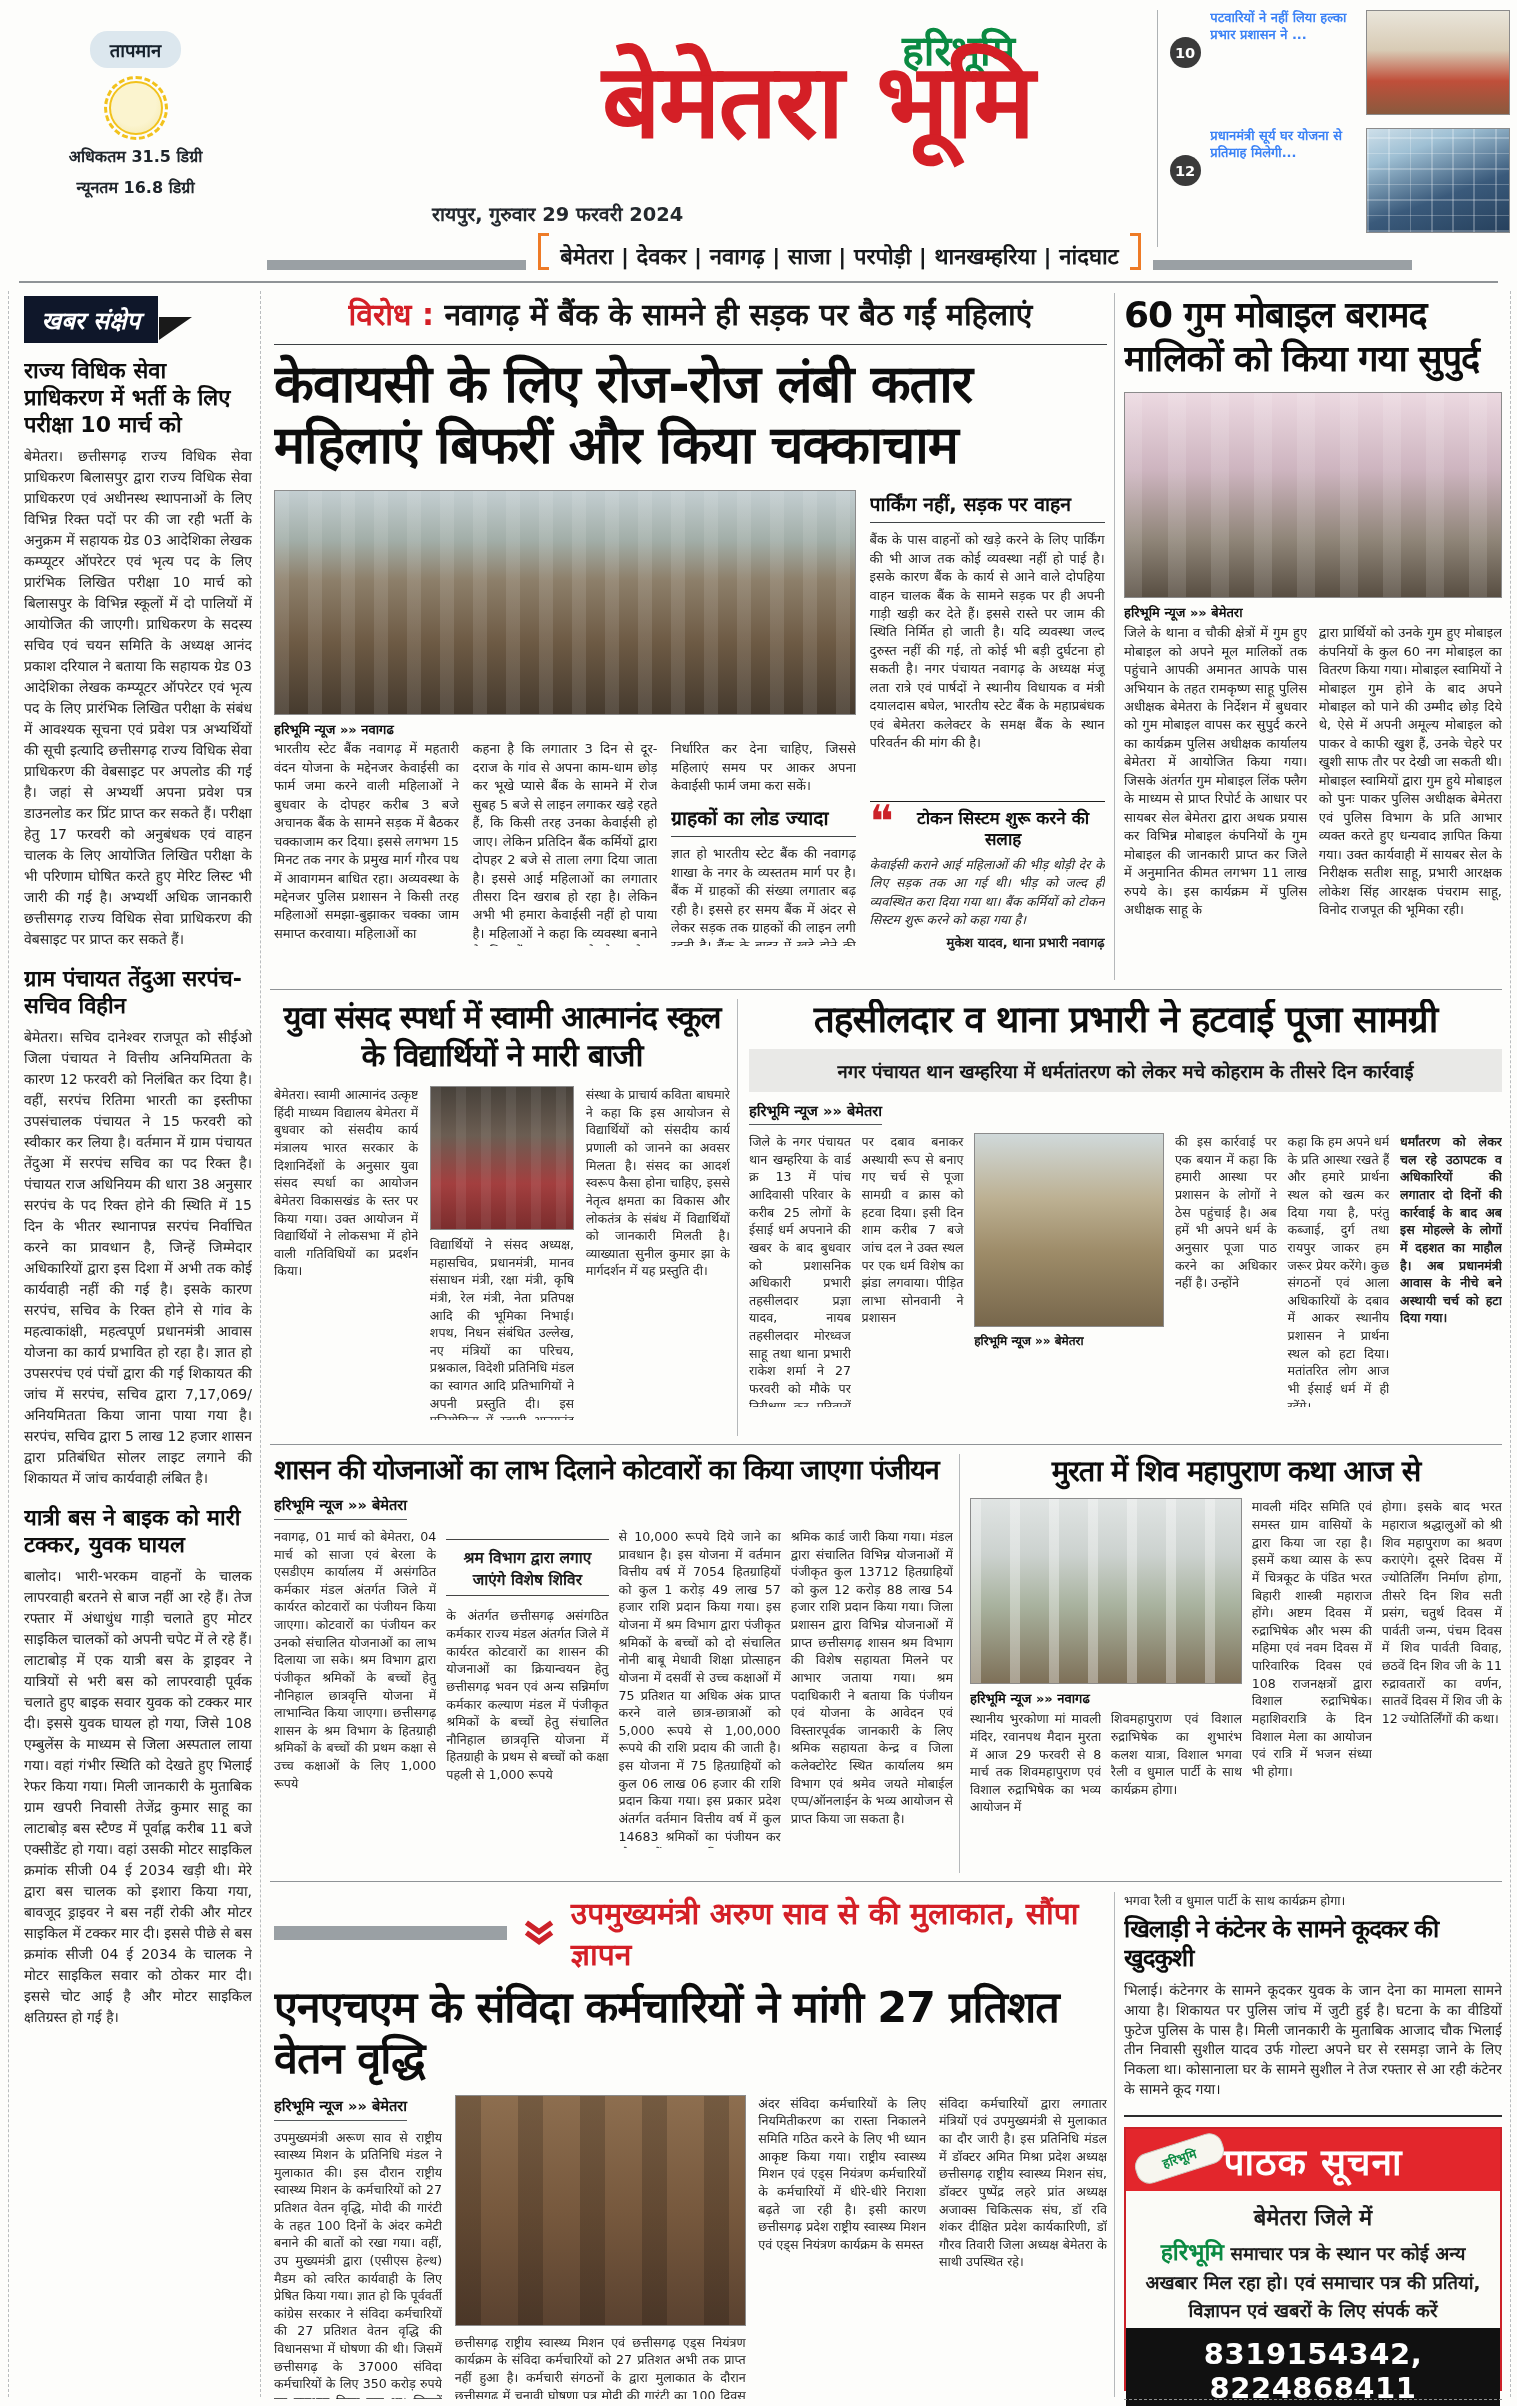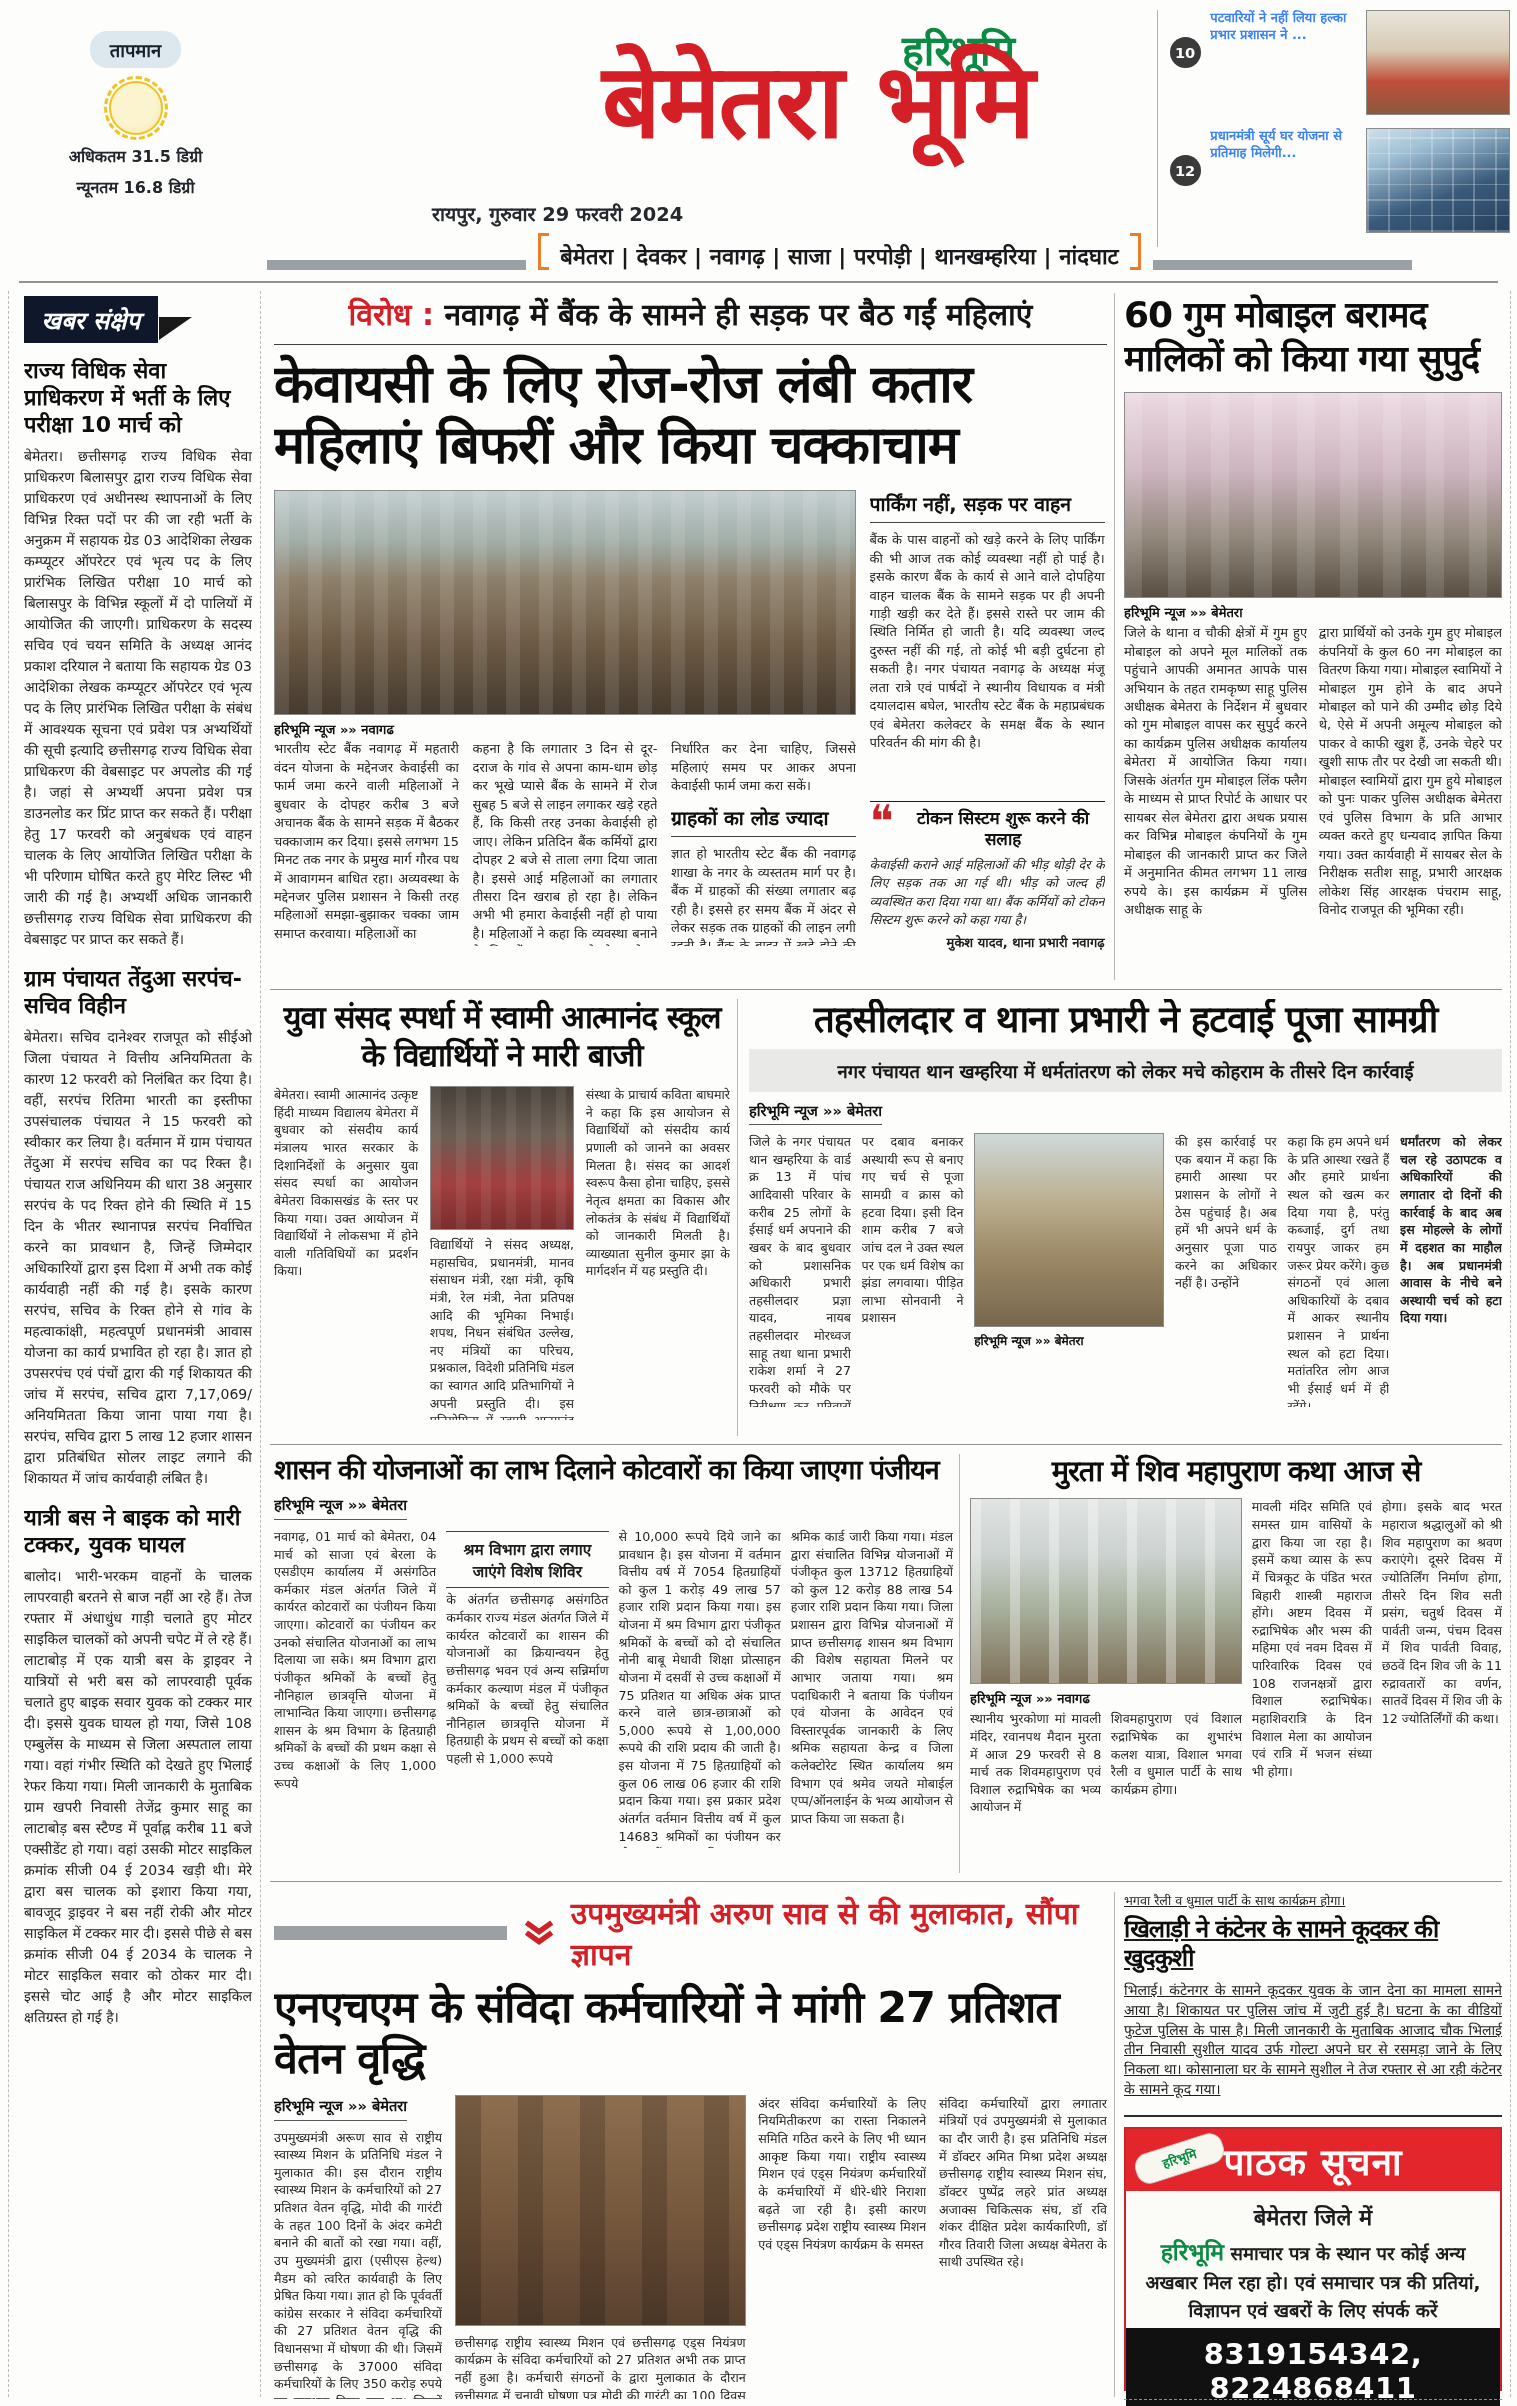--- a/index.html
+++ b/index.html
@@ -56,21 +56,21 @@
           padding:8.7px 5.8px;}
   .quotebox{border-top:1.9px solid #1c1c1c;margin-top:9.7px;padding-top:5.8px;}
   .qicon{font-size:45px;color:#cc2229;line-height:0.6;font-family:"DejaVu Serif",serif;}
   .qtitle{font-weight:bold;font-size:17px;text-align:center;color:#101010;line-height:1.25;}
   .qtext{font-style:italic;font-size:12.6px;line-height:1.45;text-align:justify;color:#222;margin-top:5.8px;}
   .qattrib{font-weight:bold;font-size:13px;text-align:right;margin-top:3.9px;}
   .kickrow{display:flex;align-items:center;gap:13.6px;}
   .kickbar{width:252px;height:13.6px;background:#9aa0a4;}
   .kicktext{color:#d41f26;font-weight:bold;font-size:30px;}
   .subbox{font-weight:bold;font-size:15.5px;text-align:center;border-top:1.9px solid #444;
-          border-bottom:1.9px solid #444;padding:5.8px 1.9px;margin:3px 0;}
+          border-bottom:1.9px solid #444;padding:5.8px 1.9px;margin:11px 0;}
   
   .pathak{border:2.9px solid #cc2229;background:#fbfbf7;box-sizing:border-box;}
   .pathak-head{background:#e3262c;height:62px;display:flex;align-items:center;justify-content:center;
           position:relative;}
   .pathak-head .ph-title{color:#fff;font-weight:bold;font-size:37px;letter-spacing:1px;}
   .news-roll{position:absolute;left:7.8px;top:13.6px;width:89px;height:29px;background:#f7f6ef;
           border:1px solid #cfcec5;border-radius:13.6px;transform:rotate(-18deg);
           display:flex;align-items:center;justify-content:center;font-weight:bold;font-size:12.6px;color:#0a8a42;}
   .pathak-line1{font-weight:bold;font-size:22px;text-align:center;margin-top:9.7px;}
   .pathak-text{font-weight:bold;font-size:18.4px;line-height:1.5;text-align:center;padding:3.9px 11.6px;}
@@ -292,21 +292,21 @@
       <div class="photo ph-nhm" style="width:291px;height:231px;"></div>
       <div class="txt-sm" style="margin-top:7.8px;height:99px;">छत्तीसगढ़ राष्ट्रीय स्वास्थ्य मिशन एवं छत्तीसगढ़ एड्स नियंत्रण कार्यक्रम के संविदा कर्मचारियों को 27 प्रतिशत अभी तक प्राप्त नहीं हुआ है। कर्मचारी संगठनों के द्वारा मुलाकात के दौरान छत्तीसगढ़ में चुनावी घोषणा पत्र मोदी की गारंटी का 100 दिवस के</div>
     </div>
     <div class="col txt-sm" style="height:340px;">अंदर संविदा कर्मचारियों के लिए नियमितीकरण का रास्ता निकालने समिति गठित करने के लिए भी ध्यान आकृष्ट किया गया। राष्ट्रीय स्वास्थ्य मिशन एवं एड्स नियंत्रण कर्मचारियों के कर्मचारियों में धीरे-धीरे निराशा बढ़ते जा रही है। इसी कारण छत्तीसगढ़ प्रदेश राष्ट्रीय स्वास्थ्य मिशन एवं एड्स नियंत्रण कार्यक्रम के समस्त</div>
     <div class="col txt-sm" style="height:340px;">संविदा कर्मचारियों द्वारा लगातार मंत्रियों एवं उपमुख्यमंत्री से मुलाकात का दौर जारी है। इस प्रतिनिधि मंडल में डॉक्टर अमित मिश्रा प्रदेश अध्यक्ष छत्तीसगढ़ राष्ट्रीय स्वास्थ्य मिशन संघ, डॉक्टर पुष्पेंद्र लहरे प्रांत अध्यक्ष अजाक्स चिकित्सक संघ, डॉ रवि शंकर दीक्षित प्रदेश कार्यकारिणी, डॉ गौरव तिवारी जिला अध्यक्ष बेमेतरा के साथी उपस्थित रहे।</div>
   </div>
 </section>
 
 <div class="vrule" style="left:1114px;top:1892px;height:505px;"></div>
 
-<section class="abs" style="left:1124px;top:1892px;width:378px;height:218px;overflow:hidden;text-decoration:underline;">
+<section class="abs" style="left:1124px;top:1892px;width:378px;height:218px;overflow:hidden;">
   <div class="txt-sm">भगवा रैली व धुमाल पार्टी के साथ कार्यक्रम होगा।</div>
   <div class="headline" style="font-size:24px;line-height:1.2;margin-top:5.8px;">खिलाड़ी ने कंटेनर के सामने कूदकर की खुदकुशी</div>
   <div class="txt" style="margin-top:7.8px;font-size:14px;">भिलाई। कंटेनगर के सामने कूदकर युवक के जान देना का मामला सामने आया है। शिकायत पर पुलिस जांच में जुटी हुई है। घटना के का वीडियों फुटेज पुलिस के पास है। मिली जानकारी के मुताबिक आजाद चौक भिलाई तीन निवासी सुशील यादव उर्फ गोल्टा अपने घर से रसमड़ा जाने के लिए निकला था। कोसानाला घर के सामने सुशील ने तेज रफ्तार से आ रही कंटेनर के सामने कूद गया।</div>
 </section>
 
 <div class="hrule" style="left:1124px;top:2115px;width:378px;height:1.9px;background:#2c2c2c;"></div>
 
 <div class="abs pathak" style="left:1124px;top:2127px;width:378px;height:264px;">
   <div class="pathak-head">
     <div class="news-roll">हरिभूमि</div>

